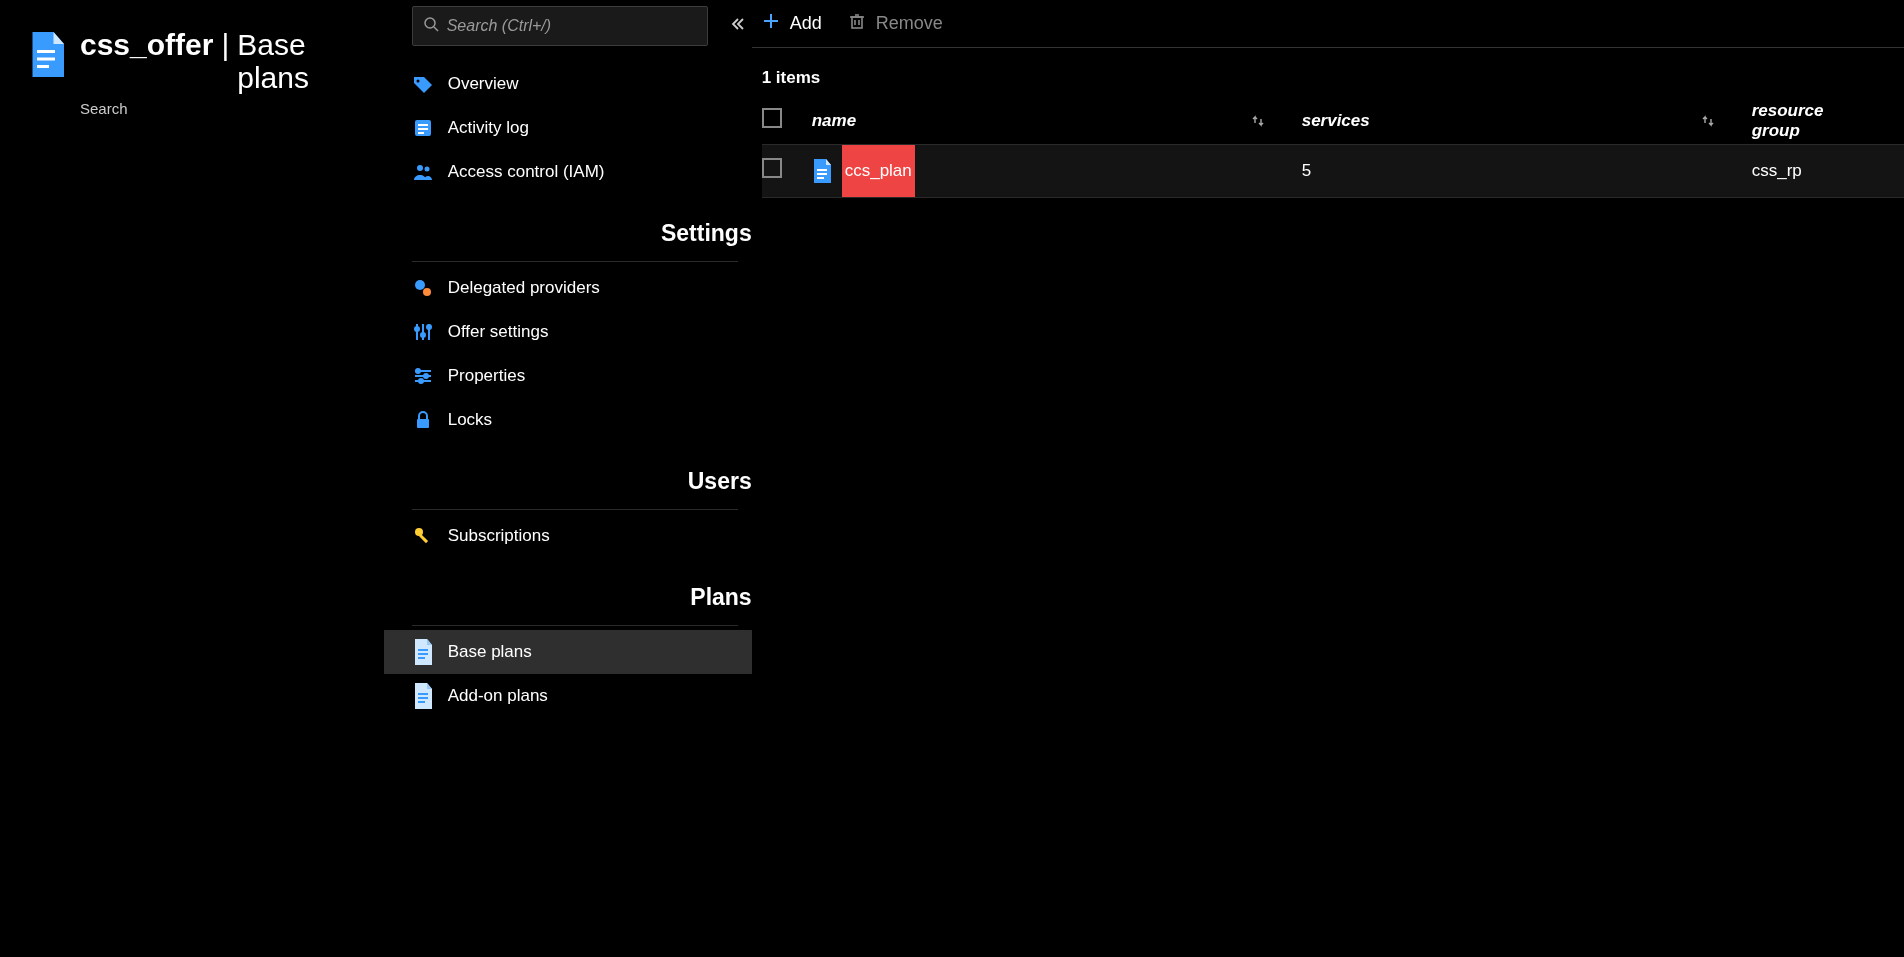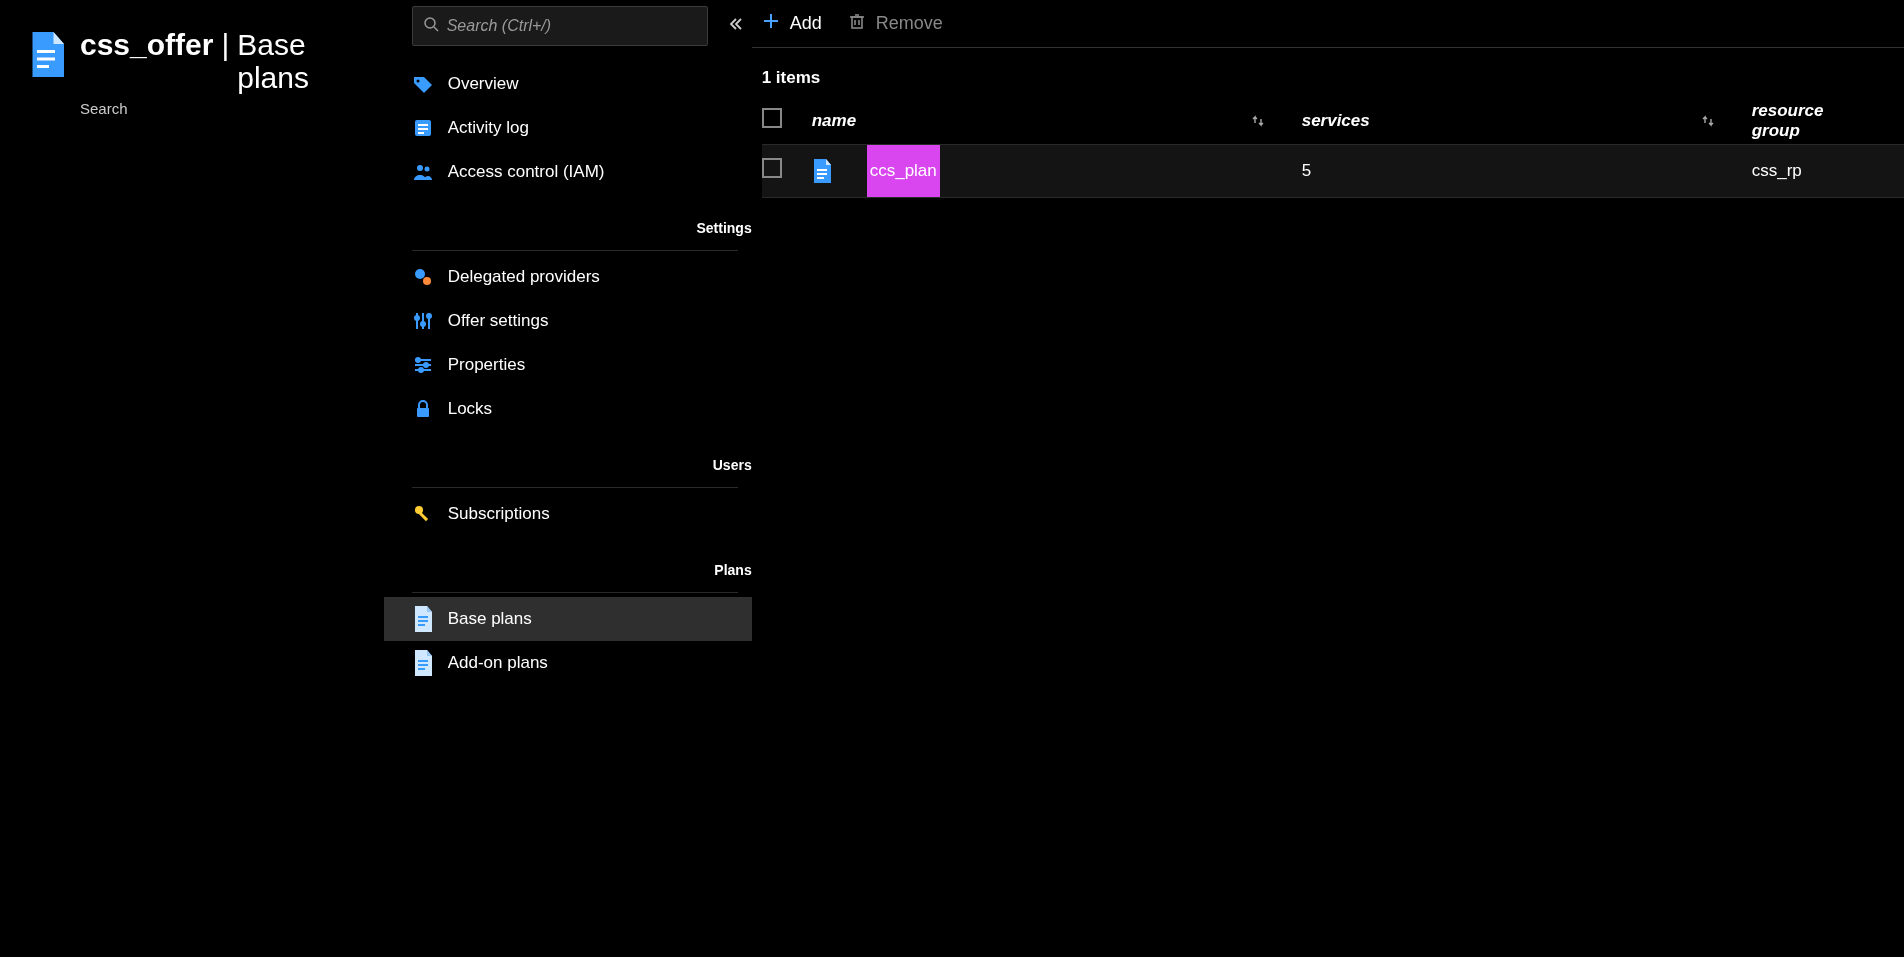--- a/index.html
+++ b/index.html
@@ -16,30 +16,30 @@
   .header-title-strong { font-weight: 700; }
   .header-title-sep { margin: 0 8px; font-weight:400; color:#fff; }
   .header-title-sub { font-weight:400; }
   .header-subtitle { font-size:15px; color:#ccc; margin-top:6px; }
 
   
   .body { display:flex; flex:1 1 auto; min-height:0; }
 
   
   .sidebar { width: 368px; flex:0 0 368px; display:flex; flex-direction:column; padding:0 0 20px 0; }
-  .search-row { display:flex; align-items:center; padding: 6px 0 10px 28px; gap:14px; }
+  .search-row { display:flex; align-items:center; padding: 6px 0 10px 28px; gap:14px;justify-content:space-between; }
   .search-input-wrap { position:relative; flex:0 0 296px; height:40px; background:#1a1a1a; border:1px solid #3c3c3c; display:flex; align-items:center; padding:0 10px; border-radius:2px; }
   .search-input-wrap svg { width:16px; height:16px; flex:0 0 auto; }
   .search-input { flex:1 1 auto; background:transparent; border:none; outline:none; color:#fff; font-size:16px; margin-left:8px; }
   .search-input::placeholder { color:#9a9a9a; font-style: italic; }
   .collapse-btn { width:28px; height:28px; display:flex; align-items:center; justify-content:center; cursor:pointer; color:#ccc; }
   .collapse-btn svg { width:16px; height:16px; }
 
   .sidebar-section { padding: 6px 0 6px 0; text-align: right; }
-  .sidebar-section-title { font-size:14px; font-weight:600; color:#fff; padding: 14px 0 6px 28px; }
+  .sidebar-section-title { font-size:23px; font-weight:600; color:#fff; padding: 14px 0 6px 28px; }
   .sidebar-divider { border:none; border-top:1px solid #2a2a2a; margin:8px 14px 4px 28px; }
 
   .sidebar-item { display:flex; align-items:center; gap:14px; height:44px; padding:0 14px 0 28px; cursor:pointer; font-size:17px; color:#fff; }
   .sidebar-item.active { background:#2f2f2f; }
   .sidebar-item-icon { width:22px; height:22px; flex:0 0 auto; display:flex; align-items:center; justify-content:center; }
 
   
   .main { flex:1 1 auto; display:flex; flex-direction:column; min-width:0; }
 
   .toolbar { display:flex; align-items:center; gap:26px; height:48px; padding:0 0 0 10px; border-bottom:1px solid #333; }
@@ -62,21 +62,21 @@
   .col-rg { }
 
   .th-inner { display:flex; align-items:center; justify-content:space-between; padding-right:36px; font-weight:600;font-style:italic; }
   .sort-arrows { color:#aaa; display:flex; gap:0; }
   .sort-arrows svg { width:16px; height:16px; }
 
   .checkbox { width:20px; height:20px; border:2px solid #888; background:transparent; display:inline-block; cursor:pointer; }
 
   .row-name-cell { display:flex; align-items:center; gap:10px; }
   .row-name-cell .file-icon { width:20px; height:24px; }
-  .row-link { color:#fff; text-decoration:none; background:#d946ef; padding:16px 3px;margin-left:25px; }
+  .row-link { color:#fff; text-decoration:none; background:#ef4444; padding:16px 3px; }
 
   
   .ic-blue { color:#3a9bff; }
   .ic-yellow { color:#ffcc33; }
   .ic-white { color:#fff; }
 
 </style>
 </head>
 <body>
 

